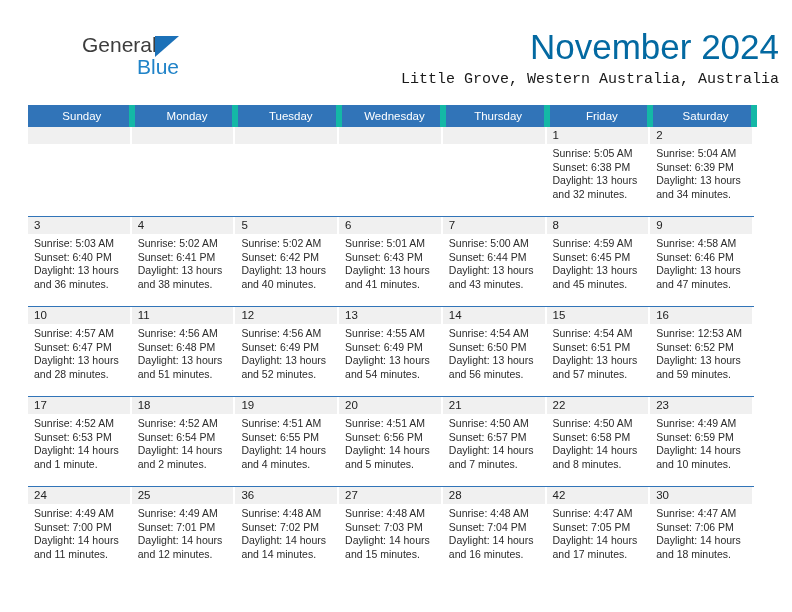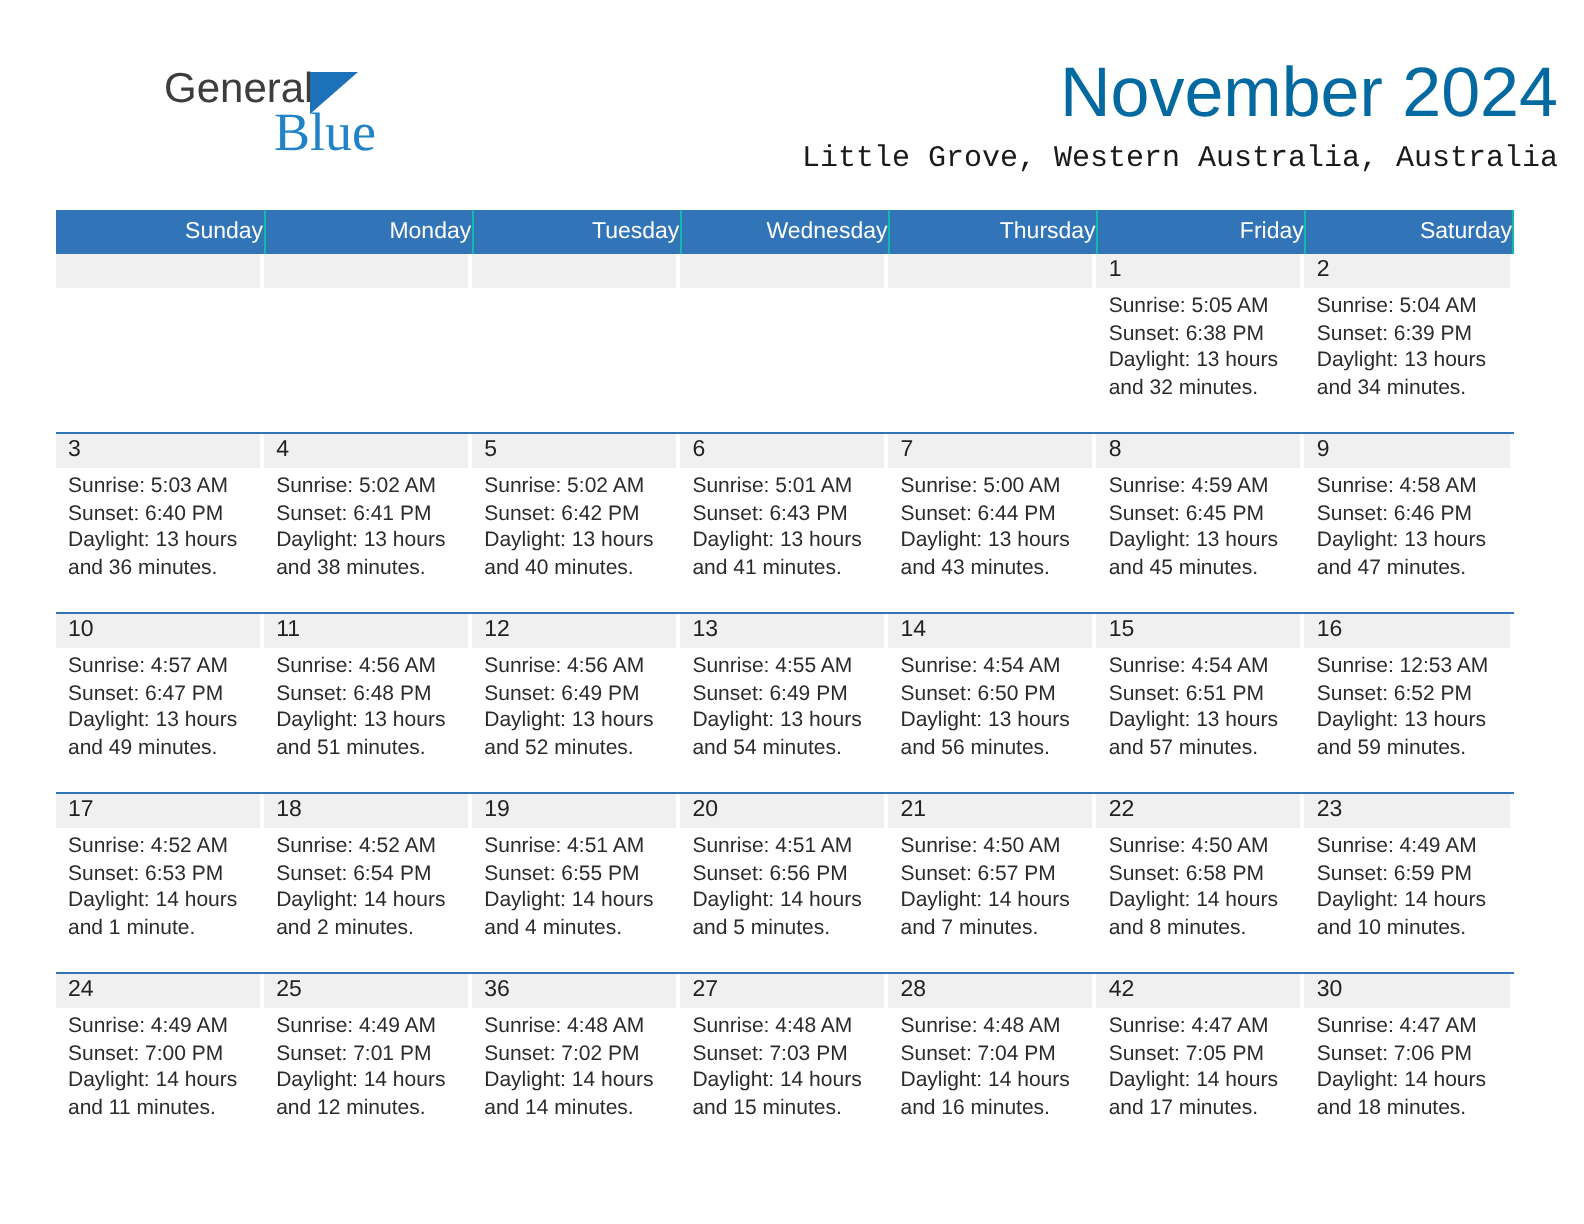--- a/index.html
+++ b/index.html
@@ -53,24 +53,24 @@
     top: 3px;
     width: 0;
     height: 0;
     border-left: 24px solid #1c71b8;
     border-bottom: 21px solid transparent;
   }
   .logo-blue {
     position: absolute;
     left: 55px;
     top: 22px;
-    font-size: 27px;
+    font-size: 21px;
     color: #2083c8;
     line-height: 23px;
-    font-family: Liberation Serif, serif;
+    font-family: Liberation Sans, sans-serif;
   }
   .title-block {
     position: absolute;
     right: 35px;
     top: 31px;
     text-align: right;
   }
   .cal-title {
     font-size: 35px;
     color: #0369a1;
@@ -94,25 +94,25 @@
     top: 105px;
     width: 729px;
     border-collapse: collapse;
     table-layout: fixed;
   }
   .calendar th {
     background: #3174b8;
     color: #ffffff;
     font-size: 11.5px;
     font-weight: normal;
-    text-align: right;
+    text-align: center;
     padding: 5px 0 5px 7px;
     height: 20px;
     box-sizing: border-box;
-    border-right: 1px solid #14b8a6;
+    border-right: 6px solid #14b8a6;
   }
   .calendar td {
     vertical-align: top;
     padding: 0;
     width: 104.14px;
     height: 89px;
     box-sizing: border-box;
     border-top: 1px solid #3174b8;
     background: #ffffff;
   }
@@ -338,21 +338,21 @@
           </td>
         </tr>
         <tr>
           <td>
             <div class="cell-inner">
               <div class="daynum-strip">10</div>
               <div class="cell-lines">
                 <div>Sunrise: 4:57 AM</div>
                 <div>Sunset: 6:47 PM</div>
                 <div>Daylight: 13 hours</div>
-                <div>and 49 minutes.</div>
+                <div>and 28 minutes.</div>
               </div>
             </div>
           </td>
           <td>
             <div class="cell-inner">
               <div class="daynum-strip">11</div>
               <div class="cell-lines">
                 <div>Sunrise: 4:56 AM</div>
                 <div>Sunset: 6:48 PM</div>
                 <div>Daylight: 13 hours</div>

